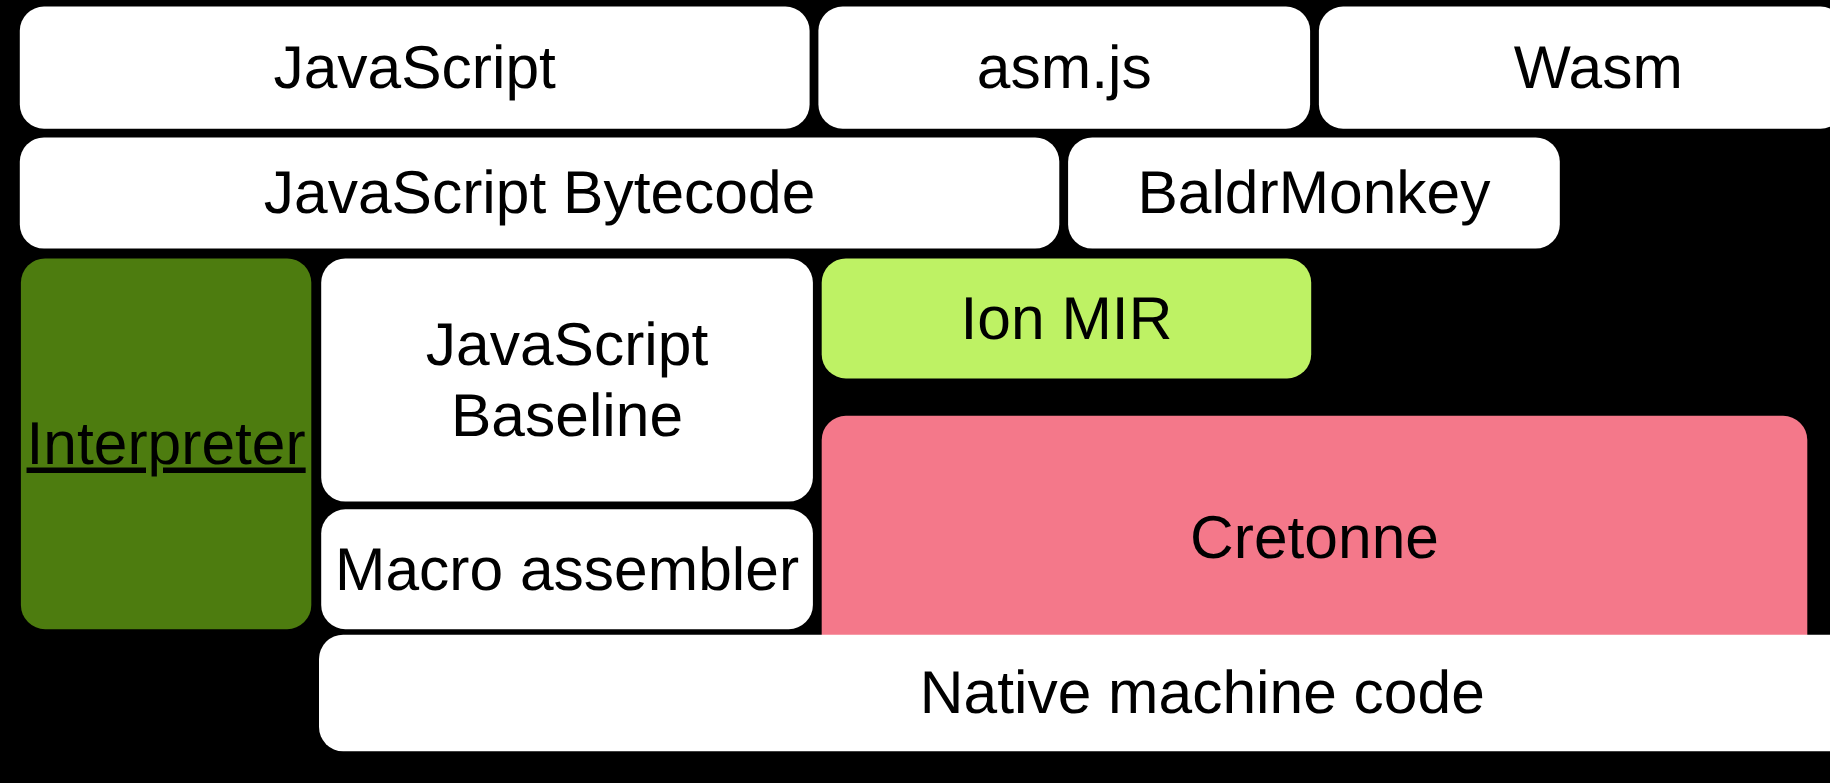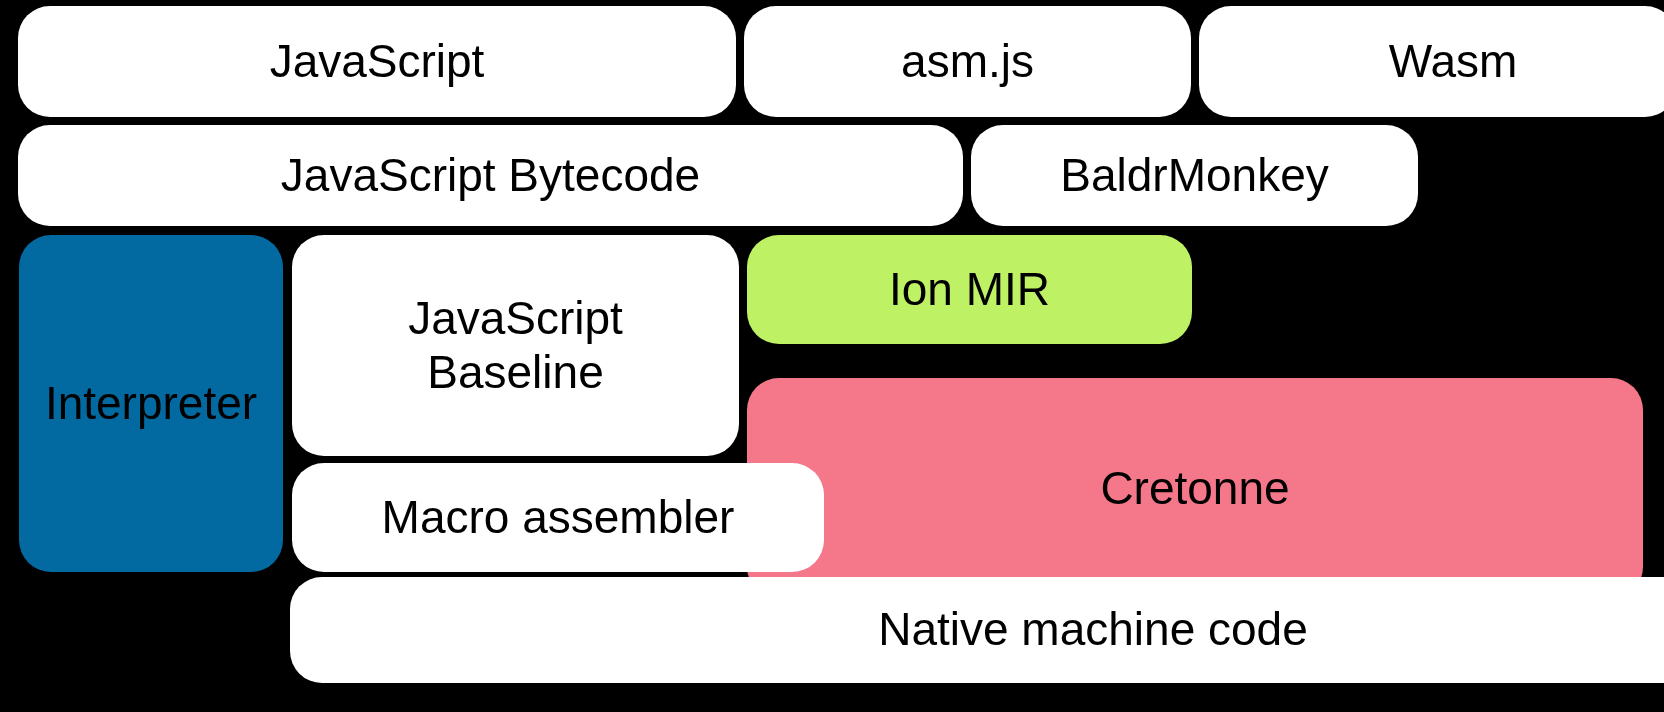--- a/index.html
+++ b/index.html
@@ -9,44 +9,44 @@
     height: 712px;
     background: #000000;
     overflow: hidden;
     font-family: "Liberation Sans", "DejaVu Sans", sans-serif;
   }
   .node {
     position: absolute;
     display: flex;
     align-items: center;
     justify-content: center;
-    border-radius: 32px;
+    border-radius: 22px;
     background: #ffffff;
     color: #000000;
-    font-size: 46px;
+    font-size: 55px;
     line-height: 1.16;
     text-align: center;
   }
   .node .lbl { white-space: pre-line; }
 
   
   #n-javascript   { left: 18px;   top: 6px;   width: 718px;  height: 111px; }
   #n-asmjs        { left: 744px;  top: 6px;   width: 447px;  height: 111px; }
   #n-wasm         { left: 1199px; top: 6px;   width: 448px;  height: 111px; padding-left: 30px; }
 
   
   #n-bytecode     { left: 18px;   top: 125px; width: 945px;  height: 101px; }
   #n-baldrmonkey  { left: 971px;  top: 125px; width: 447px;  height: 101px; }
 
   
-  #n-interpreter  { left: 19px;   top: 235px; width: 264px;  height: 337px; background: #0369a1; }
+  #n-interpreter  { left: 19px;   top: 235px; width: 264px;  height: 337px; background: #4d7c0f; text-decoration: underline; }
   #n-baseline     { left: 292px;  top: 235px; width: 447px;  height: 221px; }
   #n-ion-mir      { left: 747px;  top: 235px; width: 445px;  height: 109px; background: #bef264; }
   #n-cretonne     { left: 747px;  top: 351px; width: 896px;  height: 221px; background: #f4788a; margin-top: 27px; }
-  #n-macro        { left: 292px;  top: 463px; width: 532px;  height: 109px; }
+  #n-macro        { left: 292px;  top: 463px; width: 447px;  height: 109px; }
 
   
   #n-native       { left: 290px;  top: 577px; width: 1542px; height: 106px; padding-left: 32px; }
 </style>
 </head>
 <body>
 
 <div id="stage">
 
   <div class="node" id="n-javascript">

